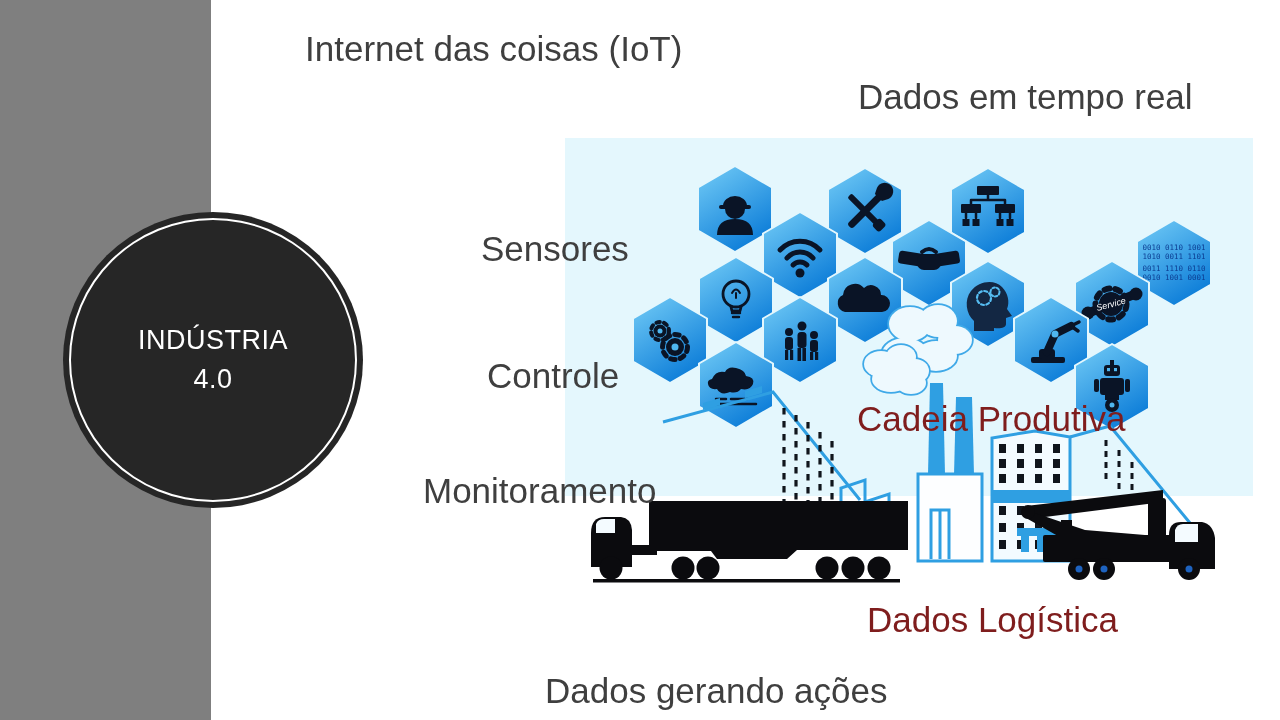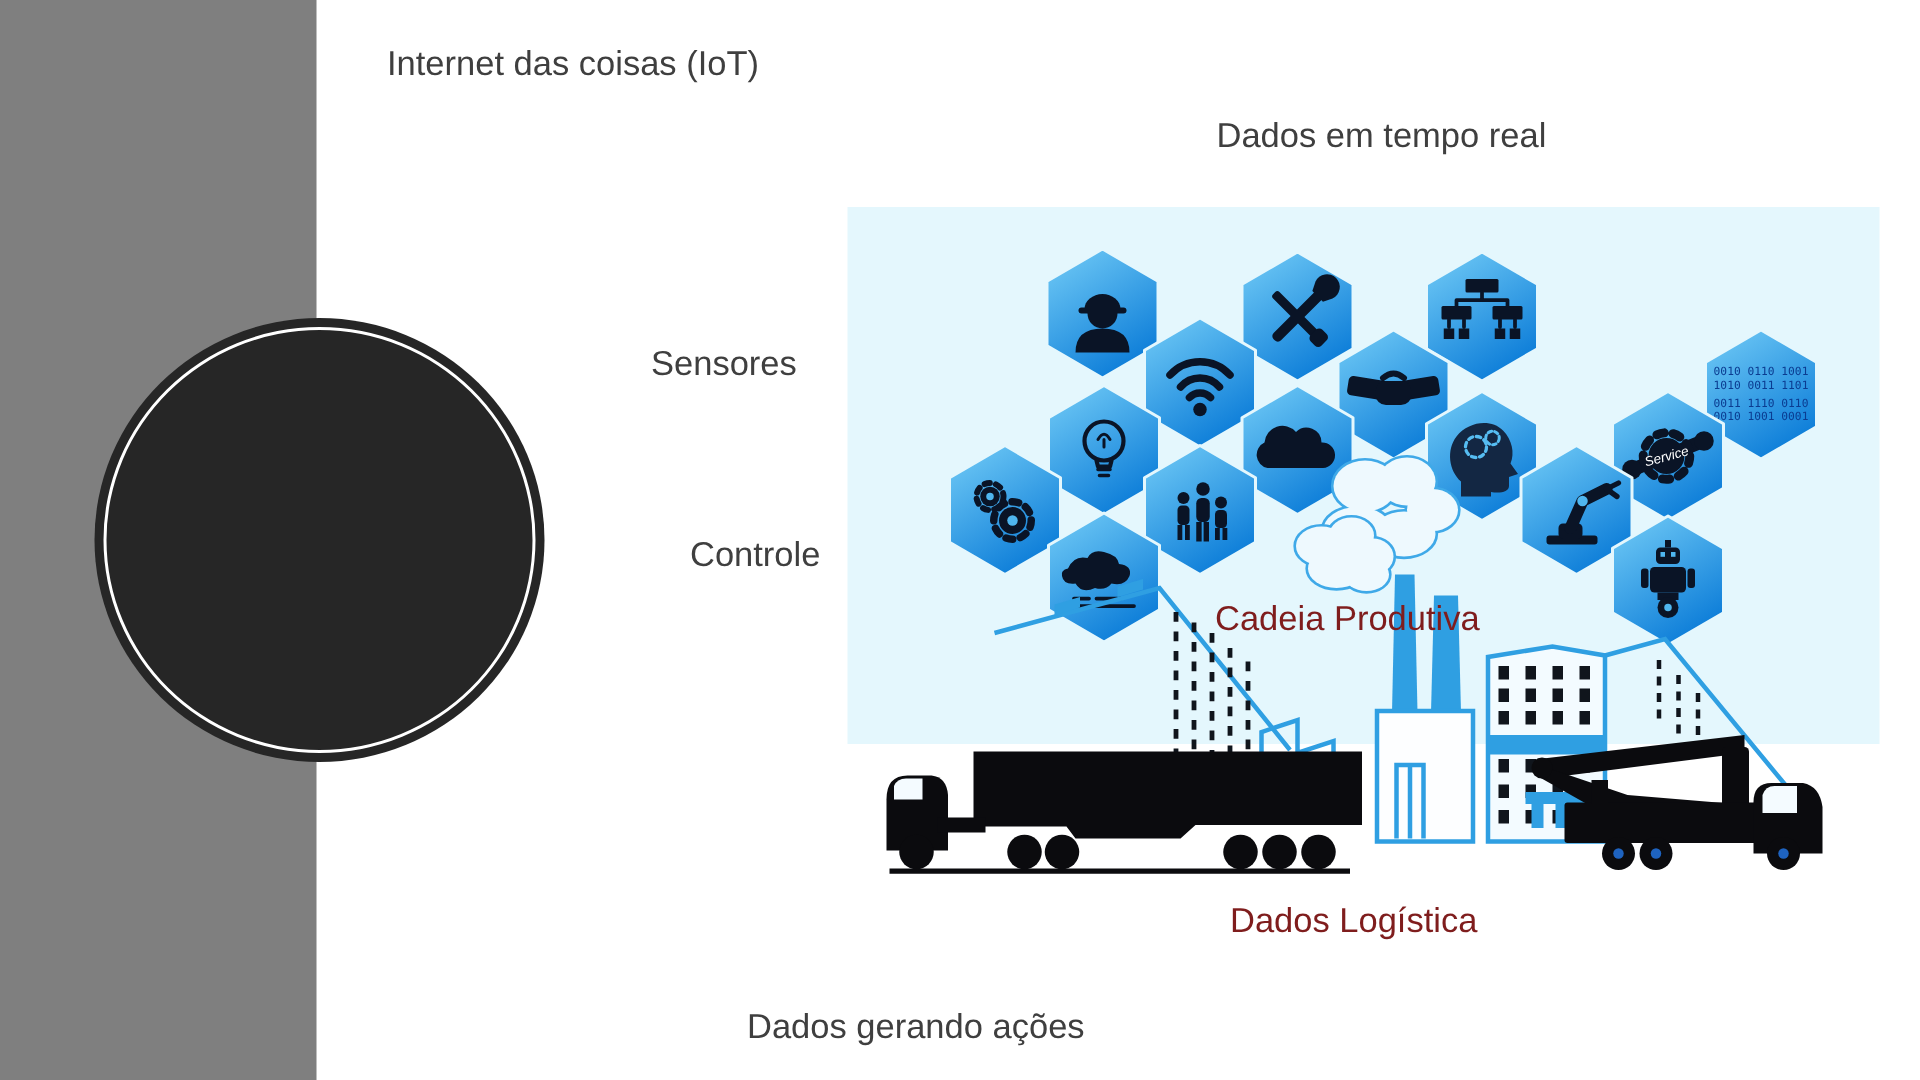--- a/index.html
+++ b/index.html
@@ -7,40 +7,45 @@
     position:relative;width:1280px;height:720px;background:#ffffff;
     overflow:hidden;font-family:"Liberation Sans","DejaVu Sans",sans-serif;
   }
   .gray-bar{position:absolute;left:0;top:0;width:211px;height:720px;background:#7f7f7f;}
   .badge{
     position:absolute;left:63px;top:212px;width:300px;height:296px;border-radius:50%;
     background:#262626;display:flex;align-items:center;justify-content:center;z-index:3;
   }
   .badge-ring{position:absolute;left:6px;top:6px;right:6px;bottom:6px;border:2.5px solid #ffffff;border-radius:50%;}
   .badge-text{position:relative;text-align:center;color:#ffffff;font-size:27px;letter-spacing:.5px;line-height:1.45;}
-  .lbl{position:absolute;font-size:23px;color:#3f3f3f;white-space:nowrap;z-index:5;}
+  .lbl{position:absolute;font-size:35px;color:#3f3f3f;white-space:nowrap;z-index:5;margin-left:47px;}
   .lbl.black{color:#7f1d1d;}
   .iot-image{position:absolute;left:565px;top:138px;width:688px;height:358px;background:#e4f7fd;z-index:1;}
   .iot-image svg{display:block;}
 </style>
 </head>
 <body>
 
 <div class="slide">
 
   <div class="gray-bar"></div>
 
   <div class="badge">
     <div class="badge-ring"></div>
+    <div class="badge-text">
+      <div>INDÚSTRIA</div>
+      <div>4.0</div>
+    </div>
   </div>
 
   <div class="lbl" style="left:258px;top:29px">Internet das coisas (IoT)</div>
   <div class="lbl" style="left:811px;top:77px">Dados em tempo real</div>
   <div class="lbl" style="left:434px;top:229px">Sensores</div>
-  <div class="lbl" style="left:460px;top:356px">Controle</div>
+  <div class="lbl" style="left:440px;top:356px">Controle</div>
+  <div class="lbl" style="left:376px;top:471px">Monitoramento</div>
   <div class="lbl black" style="left:810px;top:399px">Cadeia Produtiva</div>
   <div class="lbl black" style="left:820px;top:600px">Dados Logística</div>
   <div class="lbl" style="left:498px;top:671px">Dados gerando ações</div>
 
   <div class="iot-image">
   <svg viewBox="0 0 688 454" width="688" height="454">
     <defs>
       <linearGradient id="hexg" x1="0" y1="0" x2="0.55" y2="1">
         <stop offset="0" stop-color="#74cdf7"></stop>
         <stop offset="1" stop-color="#0f7fd9"></stop>

